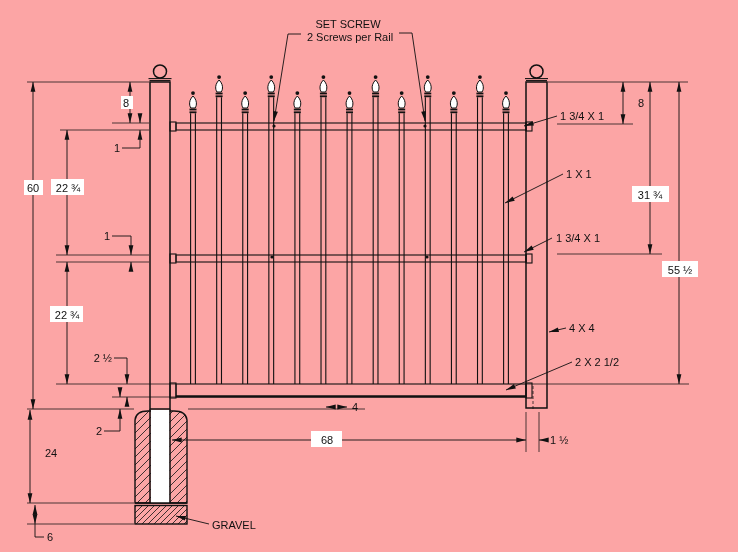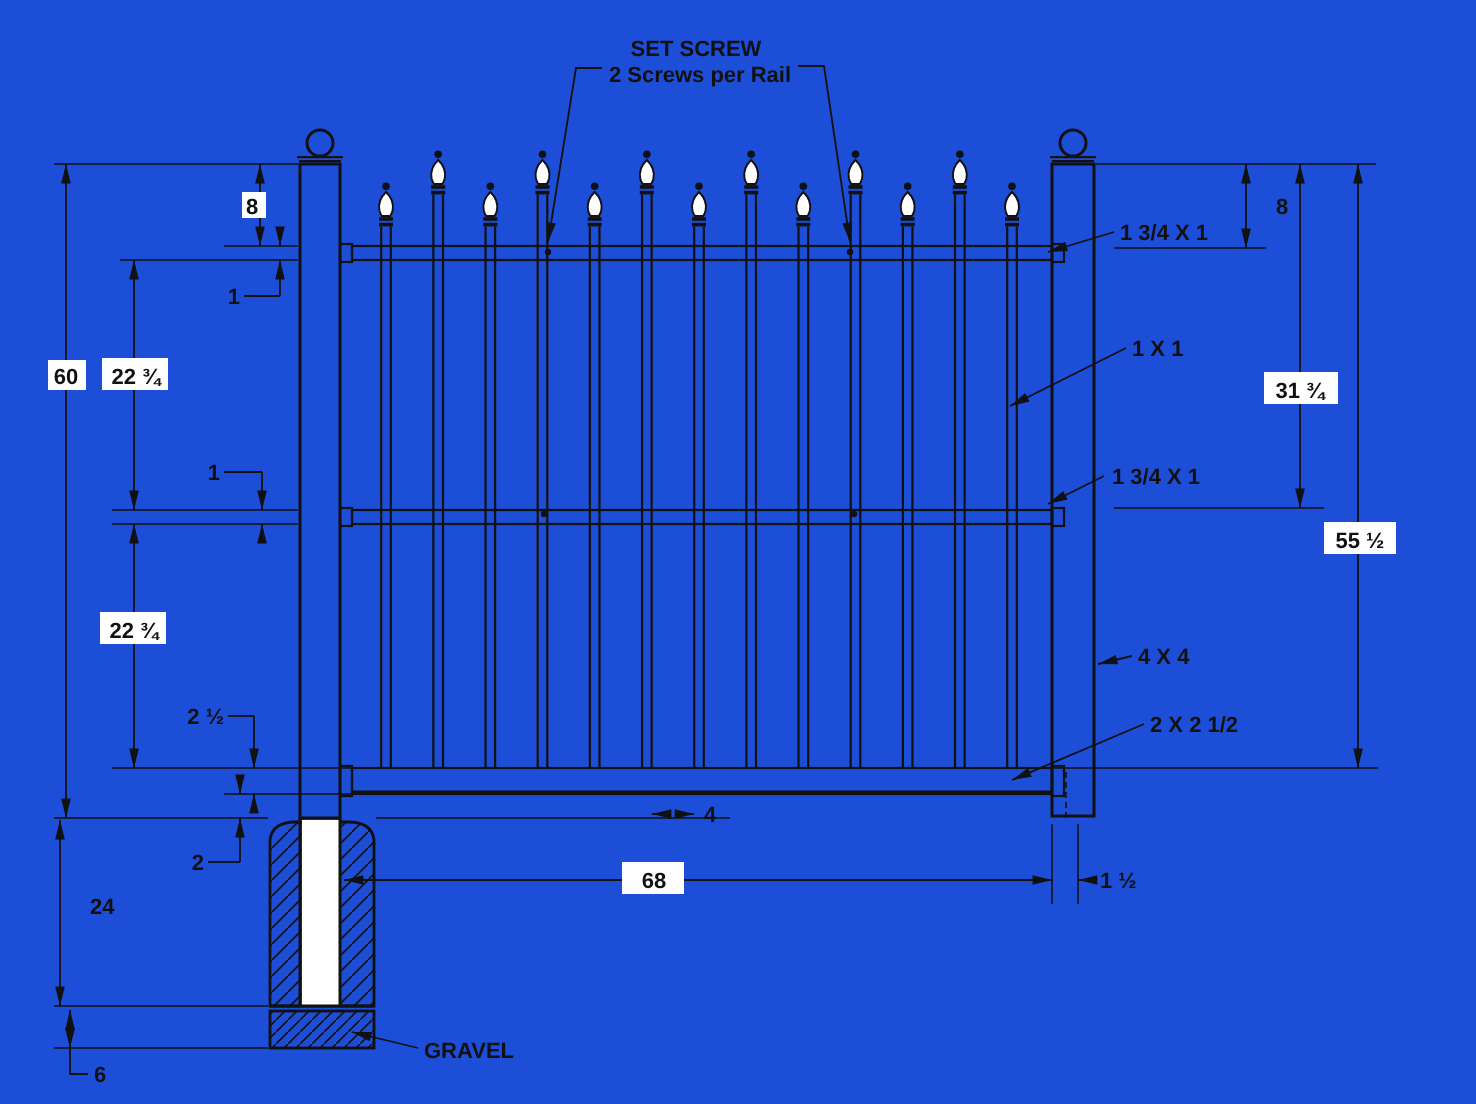--- a/index.html
+++ b/index.html
@@ -1,16 +1,16 @@
 <!DOCTYPE html>
 <html><head>
 <meta charset="utf-8">
 <style>
   html,body{margin:0;padding:0;background:#fff;}
-  .stage{position:relative;width:738px;height:552px;background:#1d4ed8;overflow:hidden;font-weight:bold;}
+  .stage{position:relative;width:738px;height:552px;background:#fca5a5;overflow:hidden;}
   svg{display:block;}
   text{font-family:"Liberation Sans","DejaVu Sans",sans-serif;font-size:11px;fill:#111;}
   .dim{stroke:#111;stroke-width:0.9;fill:none;}
   .ext{stroke:#111;stroke-width:0.75;fill:none;}
   .draw{stroke:#111;stroke-width:1.5;fill:none;}
   .thin{stroke:#111;stroke-width:1.1;fill:none;}
   .bg{fill:#fff;stroke:none;}
 </style>
 </head>
 <body>

